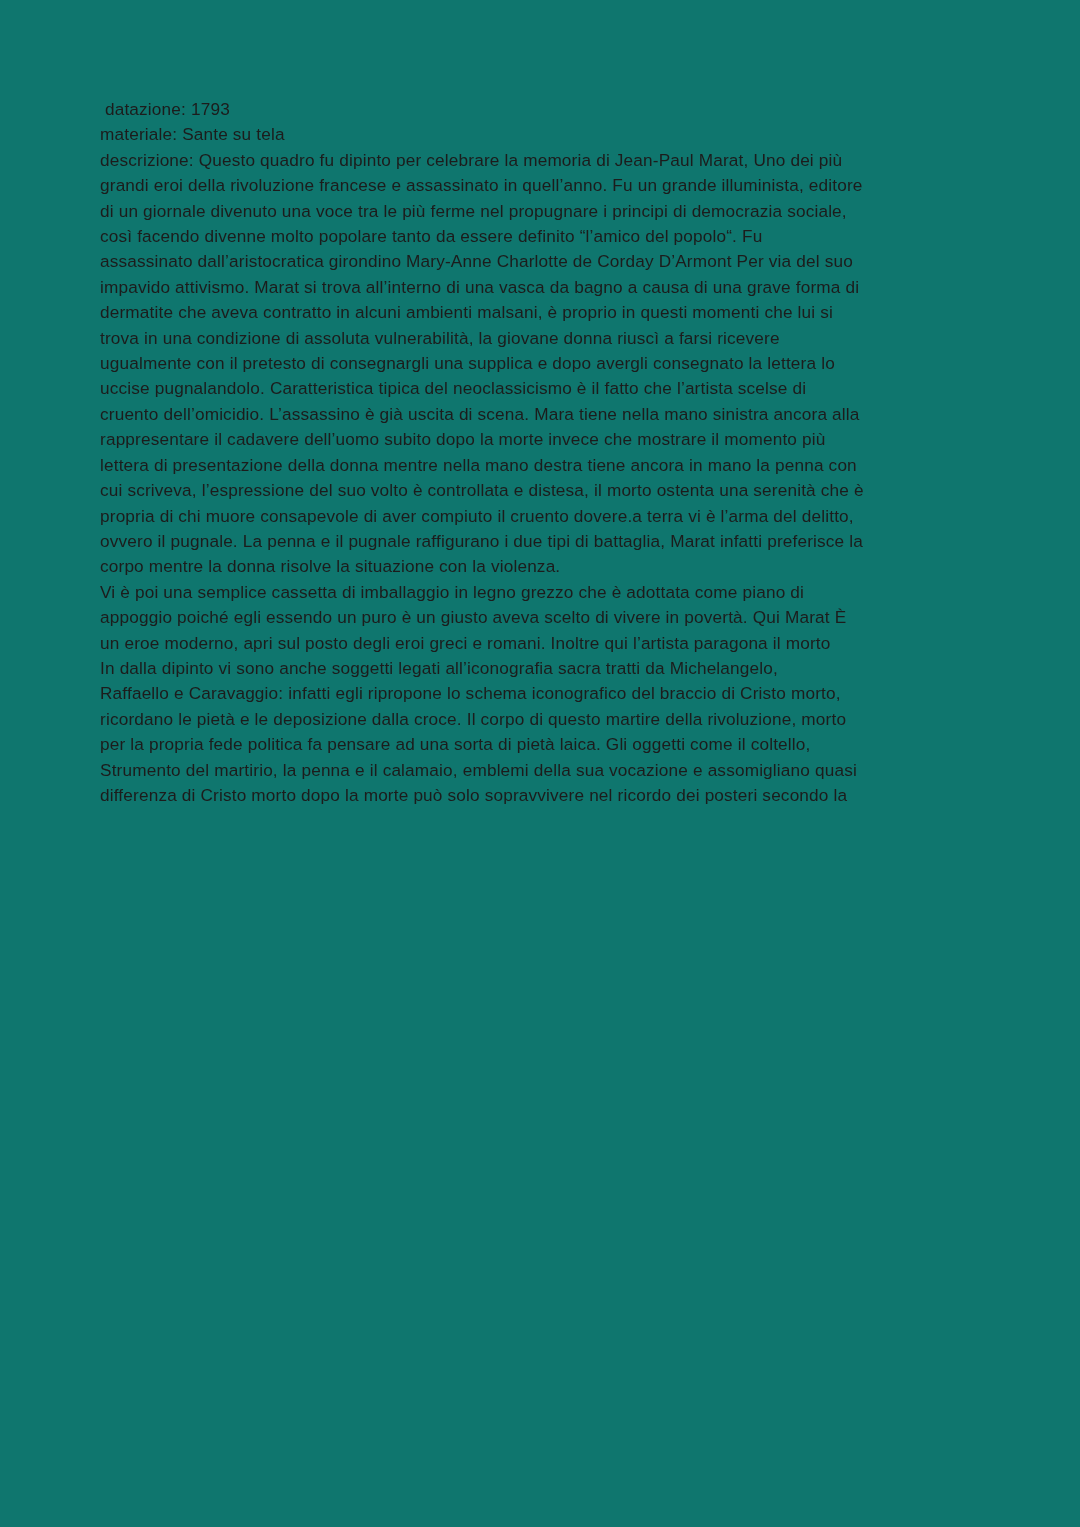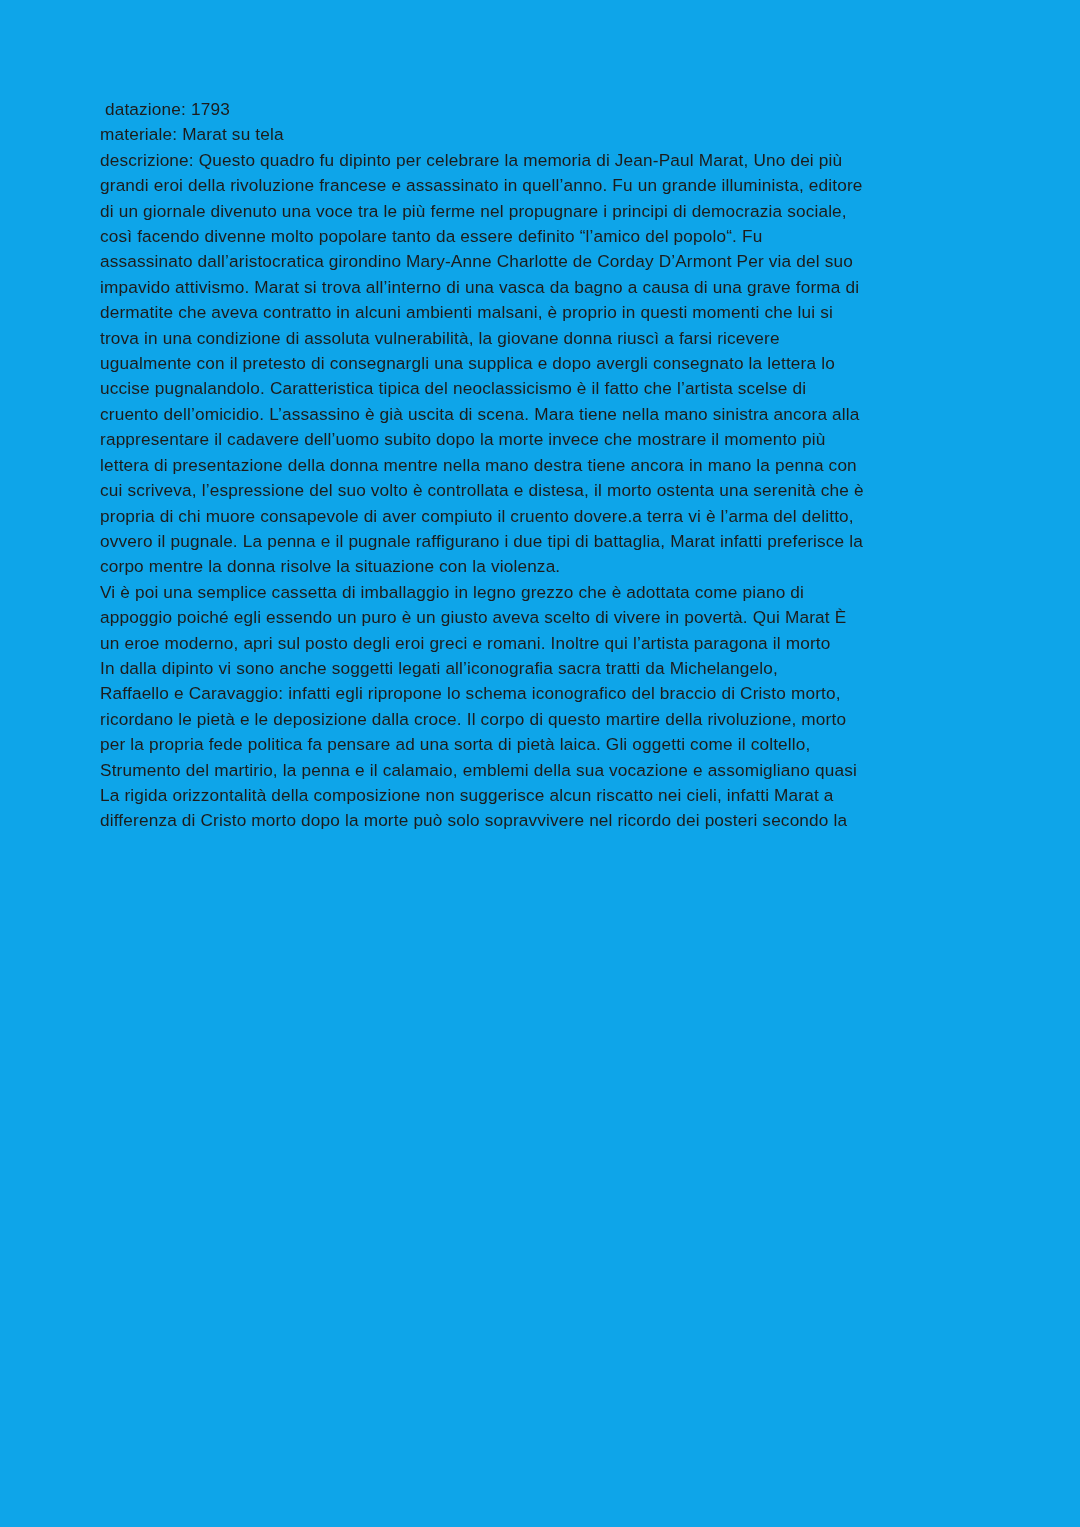--- a/index.html
+++ b/index.html
@@ -10,21 +10,21 @@
   body {
     width: 1080px;
     height: 1527px;
     font-family: "Liberation Sans", sans-serif;
     color: #1a1a1a;
   }
   .page {
     position: relative;
     width: 1080px;
     height: 1527px;
-    background: #0ea5e9;
+    background: #0f766e;
     box-sizing: border-box;
   }
   .text-block {
     position: absolute;
     left: 100px;
     top: 97px;
     width: 870px;
   }
   .line {
     font-size: 17.2px;
@@ -36,21 +36,21 @@
   .para {
     margin: 0;
   }
 </style>
 </head>
 <body>
 
 <div class="page">
   <div class="text-block">
     <div class="line para"> datazione: 1793</div>
-    <div class="line para">materiale: Marat su tela</div>
+    <div class="line para">materiale: Sante su tela</div>
     <div class="line para">descrizione: Questo quadro fu dipinto per celebrare la memoria di Jean-Paul Marat, Uno dei più</div>
     <div class="line para">grandi eroi della rivoluzione francese e assassinato in quell’anno. Fu un grande illuminista, editore</div>
     <div class="line para">di un giornale divenuto una voce tra le più ferme nel propugnare i principi di democrazia sociale,</div>
     <div class="line para">così facendo divenne molto popolare tanto da essere definito “l’amico del popolo“. Fu</div>
     <div class="line para">assassinato dall’aristocratica girondino Mary-Anne Charlotte de Corday D’Armont Per via del suo</div>
     <div class="line para">impavido attivismo. Marat si trova all’interno di una vasca da bagno a causa di una grave forma di</div>
     <div class="line para">dermatite che aveva contratto in alcuni ambienti malsani, è proprio in questi momenti che lui si</div>
     <div class="line para">trova in una condizione di assoluta vulnerabilità, la giovane donna riuscì a farsi ricevere</div>
     <div class="line para">ugualmente con il pretesto di consegnargli una supplica e dopo avergli consegnato la lettera lo</div>
     <div class="line para">uccise pugnalandolo. Caratteristica tipica del neoclassicismo è il fatto che l’artista scelse di</div>
@@ -62,16 +62,15 @@
     <div class="line para">ovvero il pugnale. La penna e il pugnale raffigurano i due tipi di battaglia, Marat infatti preferisce la</div>
     <div class="line para">corpo mentre la donna risolve la situazione con la violenza.</div>
     <div class="line para">Vi è poi una semplice cassetta di imballaggio in legno grezzo che è adottata come piano di</div>
     <div class="line para">appoggio poiché egli essendo un puro è un giusto aveva scelto di vivere in povertà. Qui Marat È</div>
     <div class="line para">un eroe moderno, apri sul posto degli eroi greci e romani. Inoltre qui l’artista paragona il morto</div>
     <div class="line para">In dalla dipinto vi sono anche soggetti legati all’iconografia sacra tratti da Michelangelo,</div>
     <div class="line para">Raffaello e Caravaggio: infatti egli ripropone lo schema iconografico del braccio di Cristo morto,</div>
     <div class="line para">ricordano le pietà e le deposizione dalla croce. Il corpo di questo martire della rivoluzione, morto</div>
     <div class="line para">per la propria fede politica fa pensare ad una sorta di pietà laica. Gli oggetti come il coltello,</div>
     <div class="line para">Strumento del martirio, la penna e il calamaio, emblemi della sua vocazione e assomigliano quasi</div>
-    <div class="line para">La rigida orizzontalità della composizione non suggerisce alcun riscatto nei cieli, infatti Marat a</div>
     <div class="line para">differenza di Cristo morto dopo la morte può solo sopravvivere nel ricordo dei posteri secondo la</div>
   </div>
 </div>
 
 </body></html>

